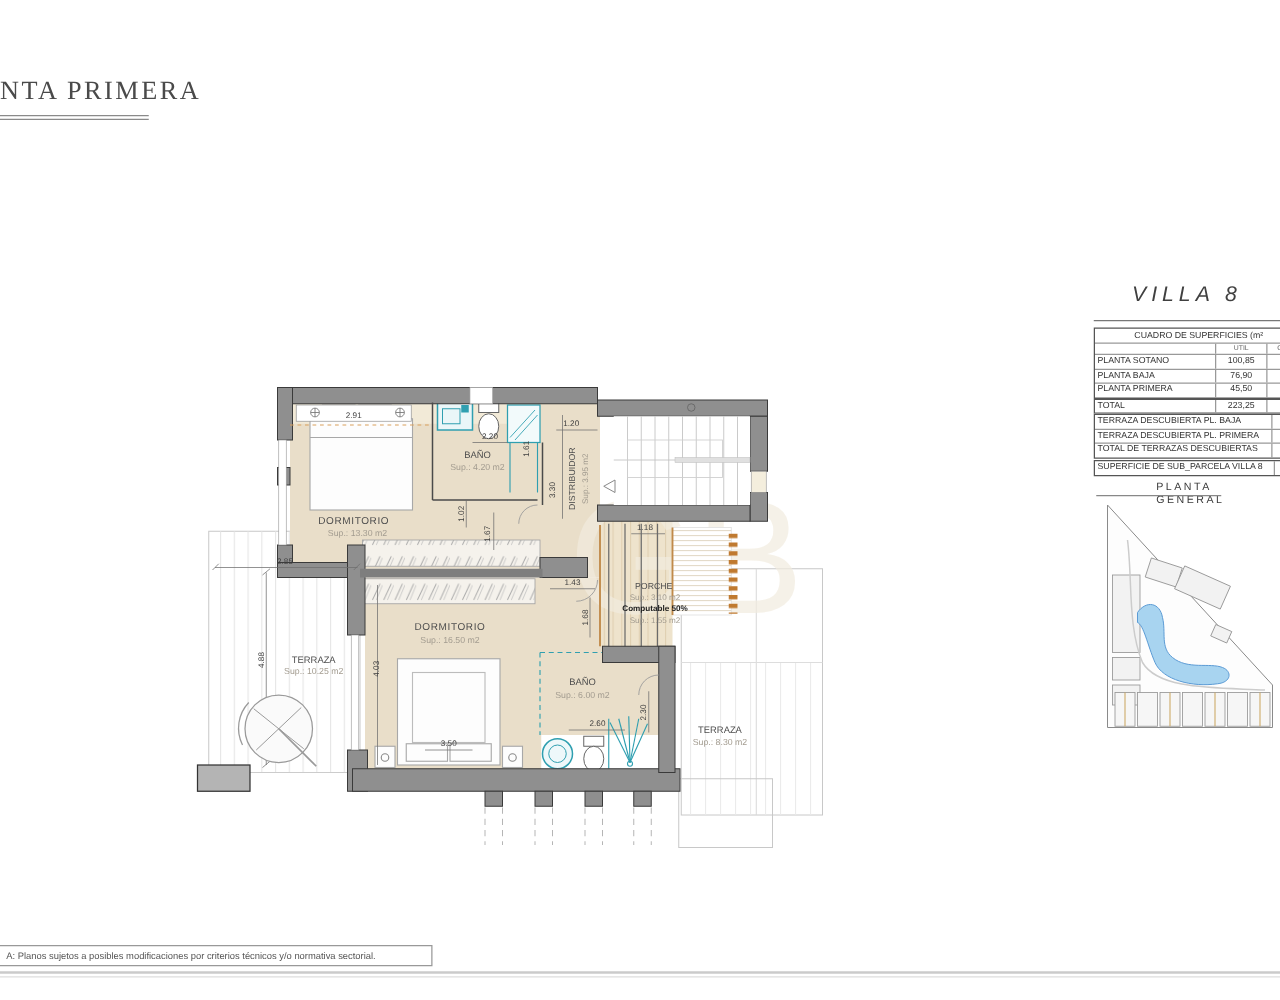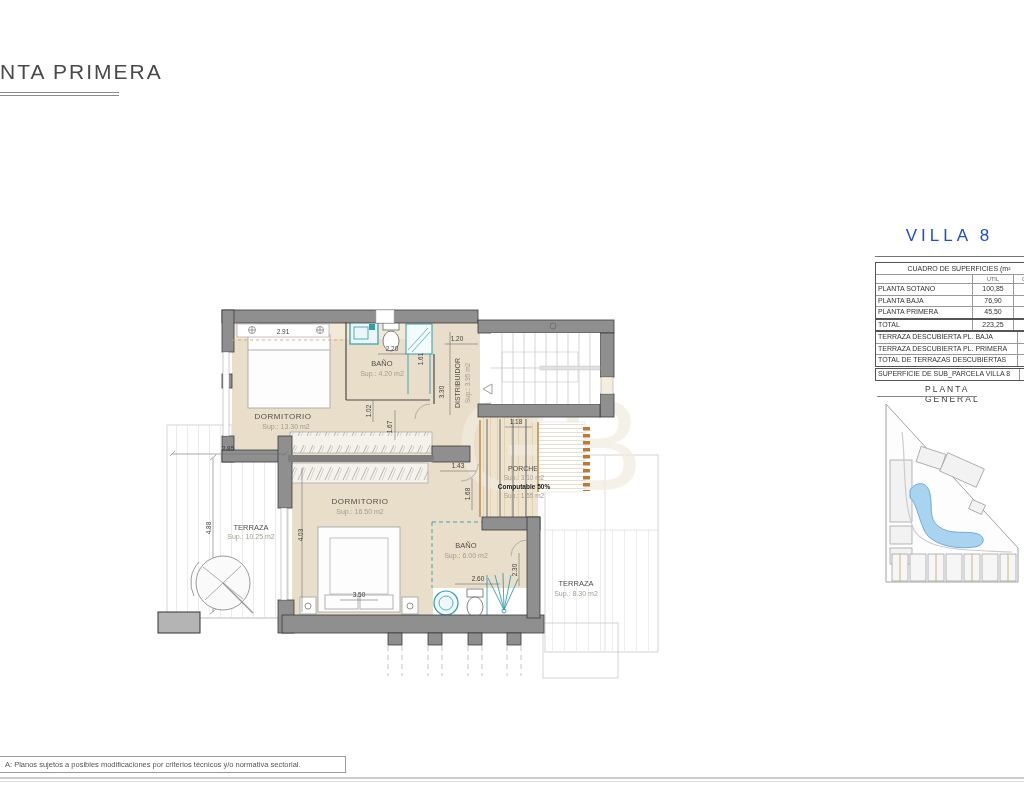--- a/index.html
+++ b/index.html
@@ -5,27 +5,28 @@
   html,body{margin:0;padding:0;}
   body{
     width:1024px;height:800px;position:relative;overflow:hidden;
     background:#ffffff;font-family:"Liberation Sans",sans-serif;
   }
   .abs{position:absolute;}
   
   .sheet-title{
     left:0px;top:60px;font-size:21px;letter-spacing:2px;color:#4a4a4a;
     white-space:nowrap;
+    font-family:Liberation Serif, serif;
   }
   .title-line1{left:0;top:92px;width:119px;height:1px;background:#8a8a8a;}
   .title-line2{left:0;top:95px;width:119px;height:1px;background:#8a8a8a;}
   
   .villa-title{
     left:875px;top:226px;width:149px;text-align:center;
-    font-size:17px;letter-spacing:4px;color:#1d4ed8;white-space:nowrap;
+    font-size:17px;letter-spacing:4px;color:#404040;white-space:nowrap;font-style:italic;
   }
   .villa-underline{left:875px;top:256px;width:160px;height:1px;background:#777;}
   .tbl{border:1px solid #555;background:#fff;}
   .trow{display:flex;height:10.5px;line-height:10.5px;font-size:7px;color:#333;
         border-top:1px solid #999;white-space:nowrap;}
   .trow.first{border-top:none;}
   .trow.total{border-top:2px solid #555;}
   .thead{display:block;height:11px;line-height:11px;text-align:center;
          font-size:7px;color:#333;white-space:nowrap;overflow:hidden;}
   .tsub{height:8px;line-height:8px;font-size:5.5px;color:#666;border-top:1px solid #999;}

